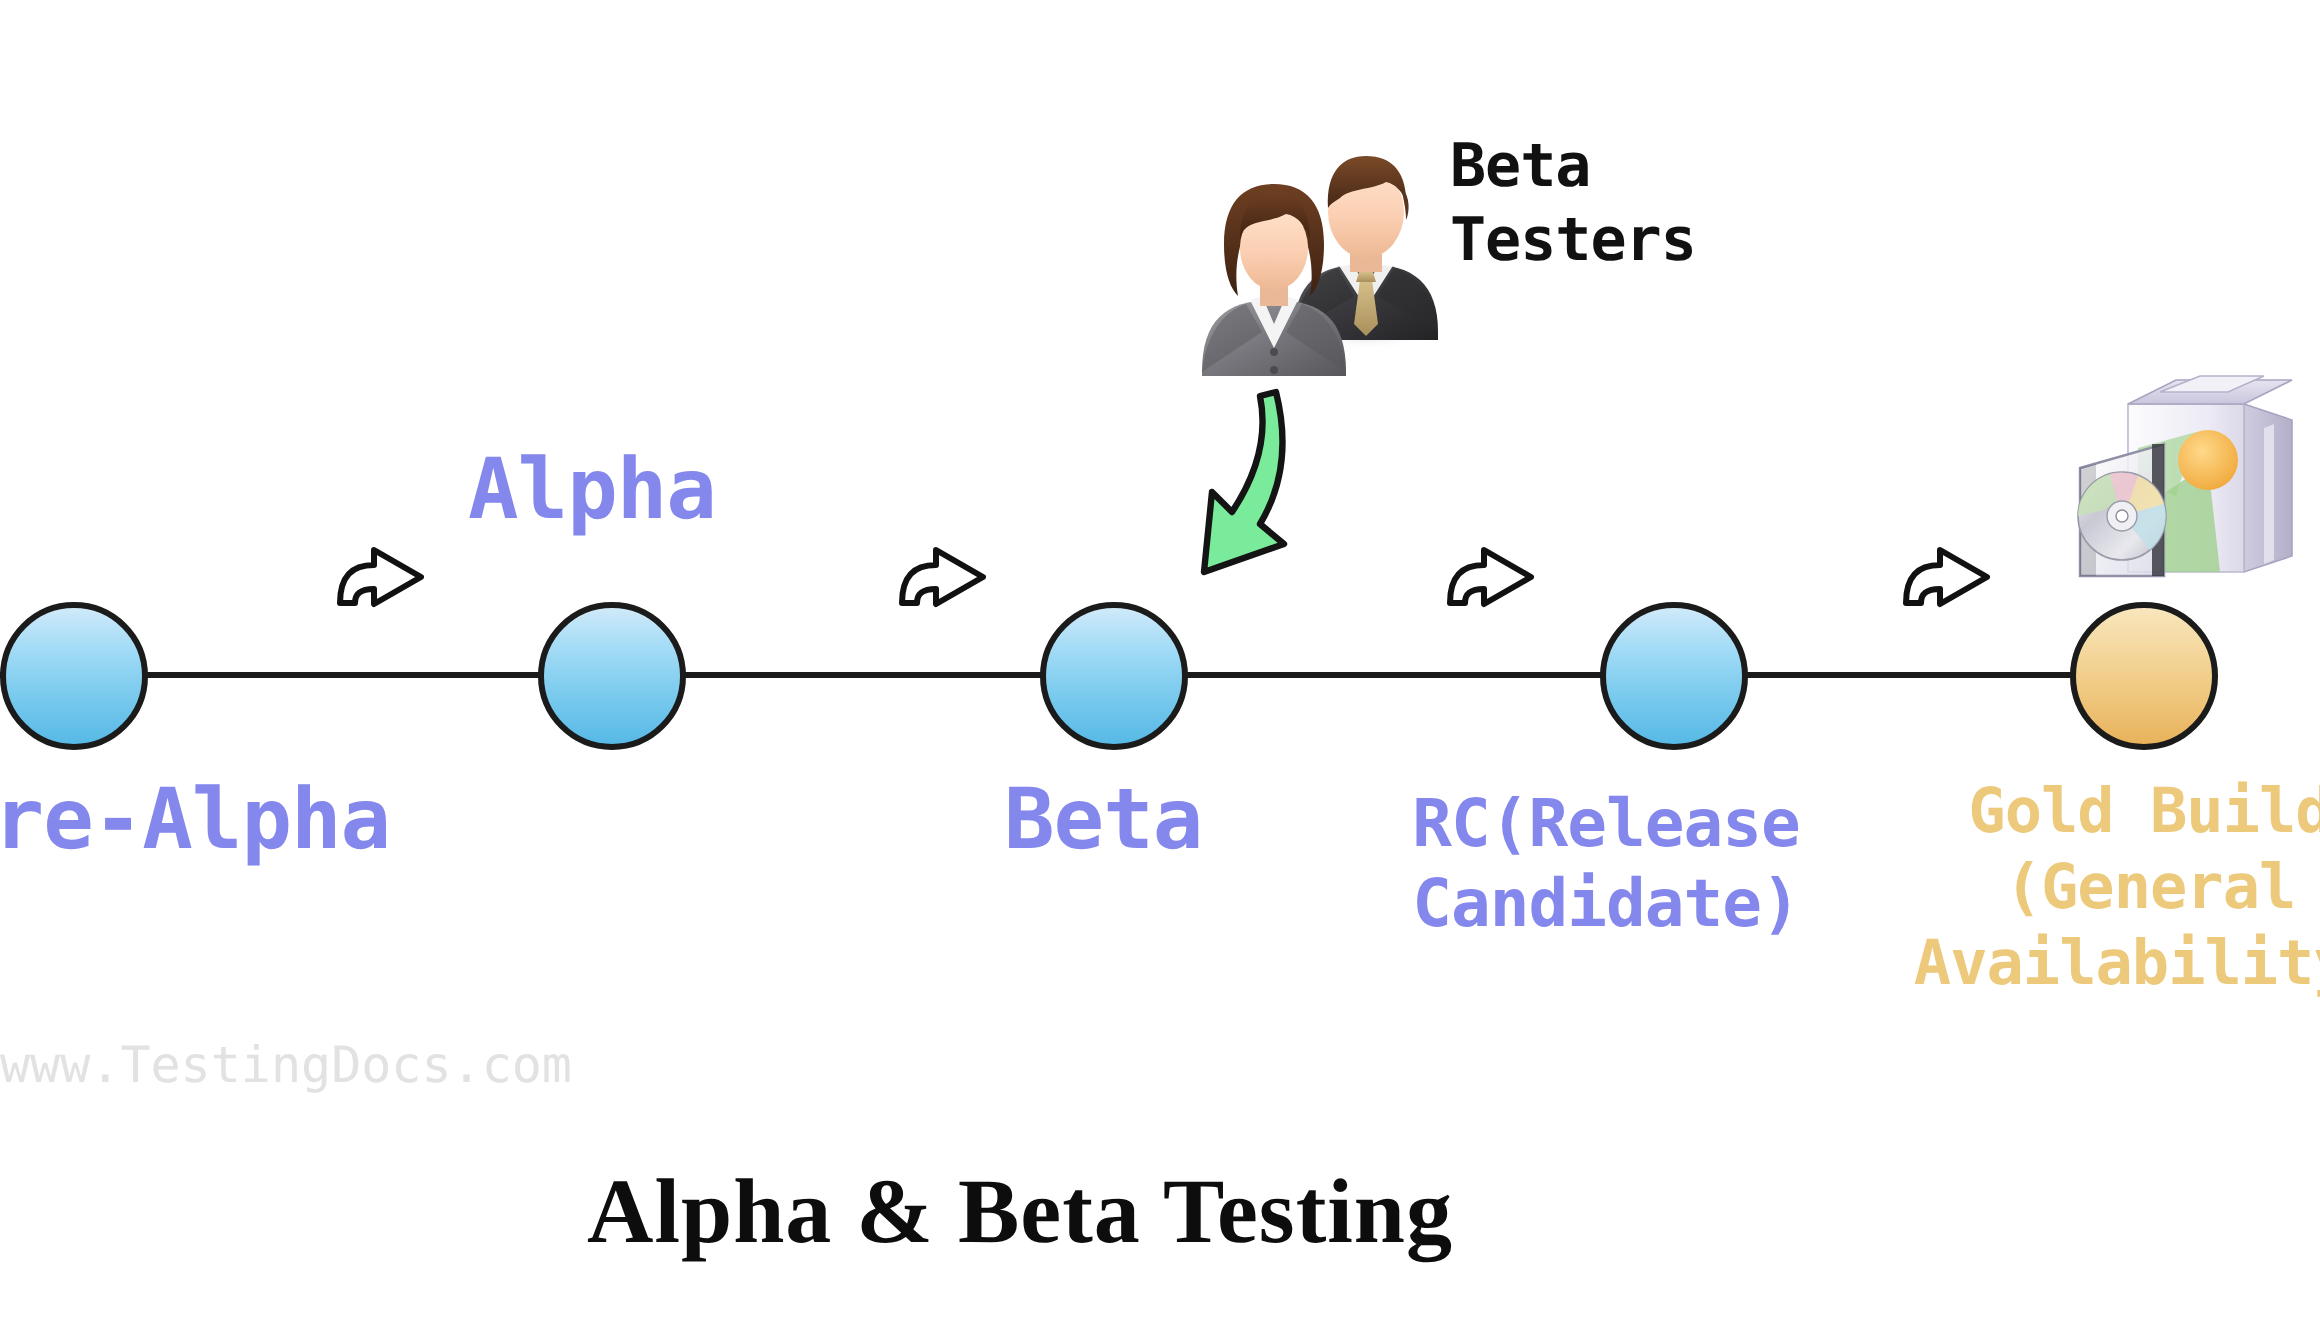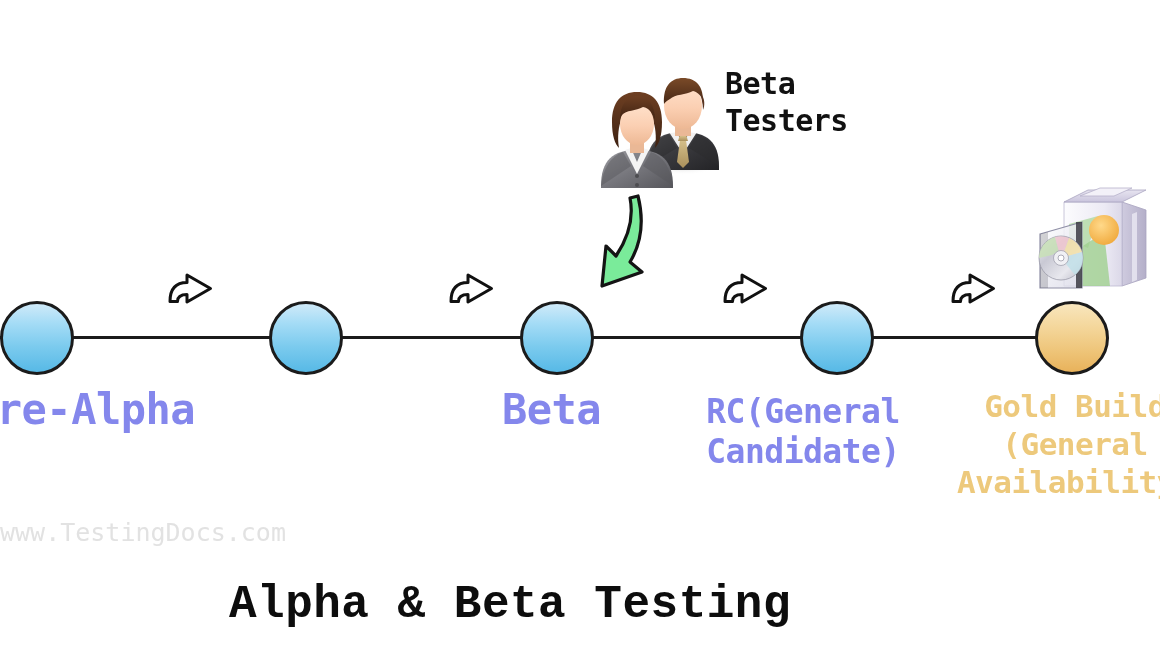--- a/index.html
+++ b/index.html
@@ -173,21 +173,21 @@
     letter-spacing: 0px;
   }
 
   
   .footer-title {
     position: absolute;
     left: 0;
     top: 579px;
     width: 1020px;
     text-align: center;
-    font-family: Liberation Mono, monospace;
+    font-family: Liberation Serif, serif;
     font-weight: bold;
     font-size: 46px;
     color: #0d0d0d;
     letter-spacing: 0.5px;
   }
 </style>
 </head>
 <body>
 
 <div id="stage">
@@ -215,22 +215,23 @@
       <path d="M3 29.5 C3 16 9 10.5 20 10.5 L20 3 L43.5 16.5 L20 30 L20 22.5 C13 22.5 10.5 25 10.5 29.5 Z" fill="#ffffff" stroke="#111111" stroke-width="3" stroke-linejoin="round"></path>
     </svg>
   </div>
   <div class="hook-arrow ha4">
     <svg viewBox="0 0 46 34" xmlns="http://www.w3.org/2000/svg">
       <path d="M3 29.5 C3 16 9 10.5 20 10.5 L20 3 L43.5 16.5 L20 30 L20 22.5 C13 22.5 10.5 25 10.5 29.5 Z" fill="#ffffff" stroke="#111111" stroke-width="3" stroke-linejoin="round"></path>
     </svg>
   </div>
 
   <div class="lbl lbl-purple lbl-prealpha">Pre-Alpha</div>
+  <div class="lbl lbl-purple lbl-alpha">Alpha</div>
   <div class="lbl lbl-purple lbl-beta">Beta</div>
-  <div class="lbl lbl-purple lbl-rc">RC(General
+  <div class="lbl lbl-purple lbl-rc">RC(Release
 Candidate)</div>
   <div class="lbl lbl-gold lbl-goldbuild">Gold Build
 (General
 Availability)</div>
 
   <div class="testers-wrap">
     <div class="testers-icon">
       <svg viewBox="0 0 140 130" xmlns="http://www.w3.org/2000/svg">
         <defs>
           <linearGradient id="suitDark" x1="0" y1="0" x2="1" y2="1">

